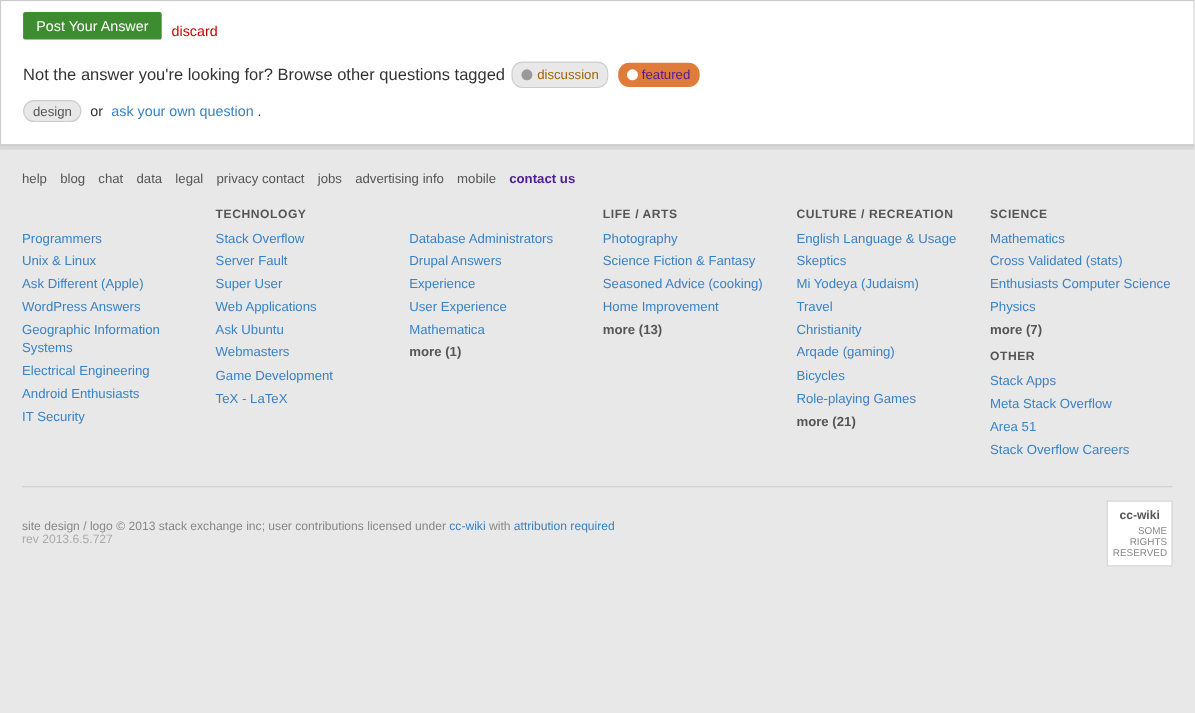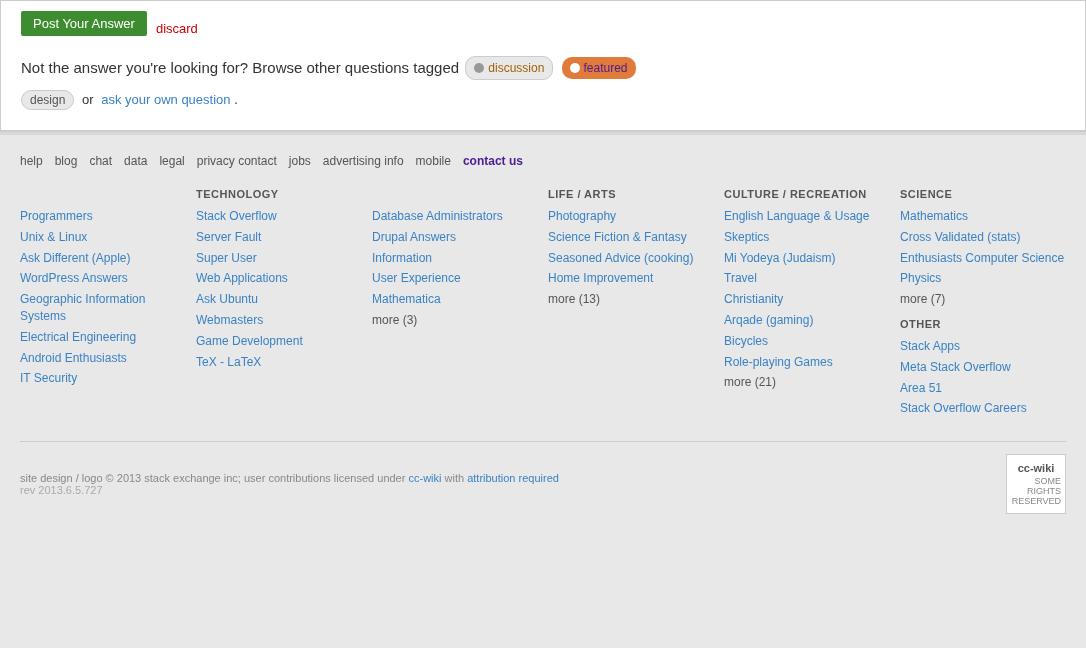--- a/index.html
+++ b/index.html
@@ -152,21 +152,21 @@
       display: block;
       color: #3982c5;
       text-decoration: none;
       font-size: 12px;
       margin-bottom: 4px;
       line-height: 1.4;
     }
 
     .more-link {
       color: #555 !important;
-      font-weight: normal;
+      font-weight: bold;
     }
 
     .footer-bottom {
       display: flex;
       justify-content: space-between;
       align-items: center;
       border-top: 1px solid #ccc;
       padding-top: 12px;
       margin-top: 10px;
     }
@@ -285,24 +285,24 @@
       <a href="#">Ask Ubuntu</a>
       <a href="#">Webmasters</a>
       <a href="#">Game Development</a>
       <a href="#">TeX - LaTeX</a>
     </div>
 
     <div class="category-col">
       <h4>&nbsp;</h4>
       <a href="#">Database Administrators</a>
       <a href="#">Drupal Answers</a>
-      <a href="#">Information</a>
+      <a href="#">Experience</a>
       <a href="#">User Experience</a>
       <a href="#">Mathematica</a>
-      <a href="#" class="more-link">more (3)</a>
+      <a href="#" class="more-link">more (1)</a>
     </div>
 
     <div class="category-col">
       <h4>LIFE / ARTS</h4>
       <a href="#">Photography</a>
       <a href="#">Science Fiction &amp; Fantasy</a>
       <a href="#">Seasoned Advice (cooking)</a>
       <a href="#">Home Improvement</a>
       <a href="#" class="more-link">more (13)</a>
     </div>

